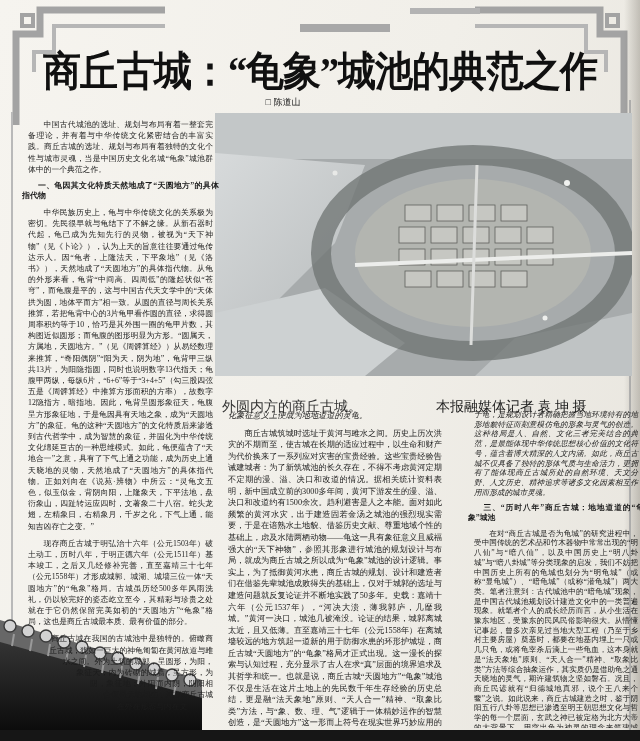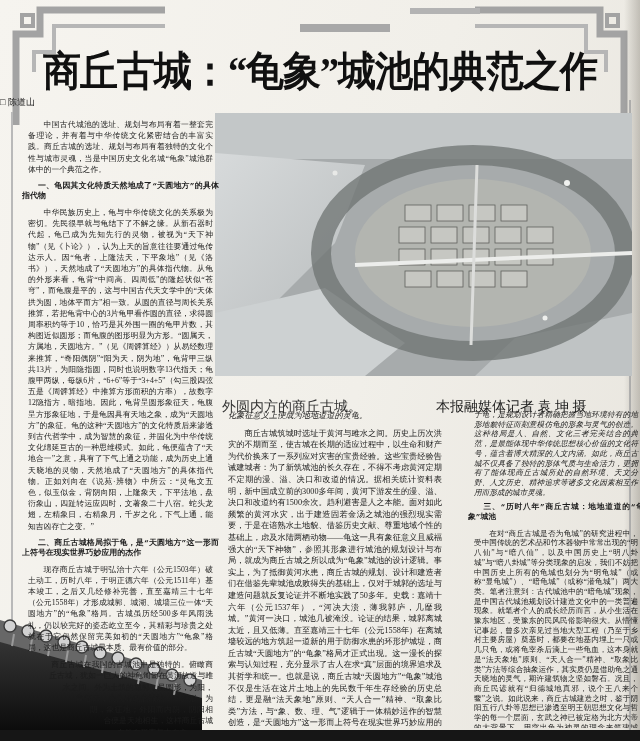--- a/index.html
+++ b/index.html
@@ -21,30 +21,30 @@
   .curl-shadow{position:absolute;right:0;top:0;width:16px;height:741px;
     background:linear-gradient(to right,rgba(0,0,0,0),rgba(80,74,62,.28));}
   
   .headline{
     position:absolute;left:18px;top:44px;width:604px;margin:0;
     font-size:38px;font-weight:900;letter-spacing:-1px;text-align:center;
     color:#101010;font-family:"Liberation Serif","DejaVu Serif",serif;
     transform:scaleY(1.08);transform-origin:top;white-space:nowrap;
   }
   .byline{
-    position:absolute;left:0;top:96px;width:566px;
+    position:absolute;left:0;top:96px;width:566px;text-align:center;
     font-size:9px;font-family:"Liberation Sans","DejaVu Sans",sans-serif;color:#222;
   }
   
   .col{position:absolute;text-align:justify;overflow:hidden;z-index:2;}
   .col p{margin:6px;text-indent:2em;}
   .col p.cont{text-indent:0;font-style:italic;}
   .col h3.sec{
     margin:3px 0 3px 0;font-size:1.02em;font-weight:bold;text-indent:2em;
-    font-family:Liberation Mono, monospace;line-height:1.25;
+    font-family:Liberation Serif, serif;line-height:1.25;
   }
   .col1{left:22px;top:113px;width:197px;height:618px;font-size:7.8px;line-height:11.2px;}
   .col2{left:222px;top:404px;width:226px;height:324px;font-size:8.2px;line-height:11.6px;}
   .col3{left:468px;top:404px;width:176px;height:324px;font-size:7.6px;line-height:9.7px;}
   .roof-spacer{
     float:left;width:168px;height:128px;
     shape-outside:polygon(0 0,100% 100%,0 100%);
     margin:4px 6px 0 -14px;
   }
   
@@ -162,21 +162,20 @@
         <path d="M158 83 L156 95"></path>
           <path d="M176 89 L174 101"></path>
       </g>
     </svg>
   </div>
 
   <div class="col col1">
     <p>中国古代城池的选址、规划与布局有着一整套完备理论，并有着与中华传统文化紧密结合的丰富实践。商丘古城的选址、规划与布局有着独特的文化个性与城市灵魂，当是中国历史文化名城“龟象”城池群体中的一个典范之作。</p>
     <h3 class="sec">一、龟因其文化特质天然地成了“天圆地方”的具体指代物</h3>
     <p>中华民族历史上，龟与中华传统文化的关系极为密切。先民很早就与龟结下了不解之缘。从新石器时代起，龟已成为先知先行的灵物，被视为“天下神物”（见《卜论》），认为上天的旨意往往要通过龟传达示人。因“龟者，上隆法天，下平象地”（见《洛书》），天然地成了“天圆地方”的具体指代物。从龟的外形来看，龟背“中间高、四周低”的隆起状似“苍穹”，而龟腹是平的，这与中国古代天文学中的“天体拱为圆，地体平而方”相一致。从圆的直径与周长关系推算，若把龟背中心的3片龟甲看作圆的直径，求得圆周率积约等于10，恰巧是其外围一圈的龟甲片数，其构图近似圆形；而龟腹的图形明显为方形。“圆属天，方属地，天圆地方。”（见《周髀算经》）从易经数理来推算，“奇阳偶阴”“阳为天，阴为地”，龟背甲三纵共13片，为阳隐指圆，同时也说明数字13代指天；龟腹甲两纵，每纵6片，“6+6”等于“3+4+5”（勾三股四弦五是《周髀算经》中推算方形面积的方率），故数字12隐指方，暗指地。因此，龟背呈圆形象征天，龟腹呈方形象征地，于是龟因具有天地之象，成为“天圆地方”的象征。龟的这种“天圆地方”的文化特质后来渗透到古代哲学中，成为智慧的象征，并固化为中华传统文化绵延亘古的一种思维模式。如此，龟便蕴含了“天地合一”之意，具有了下气上通之功能，成为历史上通天晓地的灵物，天然地成了“天圆地方”的具体指代物。正如刘向在《说苑·辨物》中所云：“灵龟文五色，似玉似金，背阴向阳，上隆象天，下平法地，盘衍象山，四趾转运应四时，文著象二十八宿。蛇头龙翅，左精象日，右精象月，千岁之化，下气上通，能知吉凶存亡之变。”</p>
-    <h3 class="sec">二、商丘古城格局拟于龟，是“天圆地方”这一形而上符号在现实世界巧妙应用的杰作</h3>
     <p>现存商丘古城于明弘治十六年（公元1503年）破土动工，历时八年，于明正德六年（公元1511年）基本竣工，之后又几经修补完善，直至嘉靖三十七年（公元1558年）才形成城郭、城湖、城墙三位一体“天圆地方”的“龟象”格局。古城虽历经500多年风雨洗礼，仍以较完好的姿态屹立至今，其精彩与珍贵之处就在于它仍然保留完美如初的“天圆地方”“龟象”格局，这也是商丘古城最本质、最有价值的部分。</p>
     <div class="roof-spacer"></div>
     <p>商丘古城在我国的古城池中是独特的。俯瞰商丘古城，犹如一巨大的神龟匍匐在黄河故道与雎水之间。外为土筑的城郭，呈圆形，为阳，象征天；内为砖砌的城墙，呈方形，为阴，象征地；外阳而内阴，阴阳相合便是天地相生，这样商丘古城在外在形态与内在文</p>
   </div>
 
   <div class="col col2">
     <p class="cont">化象征意义上便成为地地道道的灵龟。</p>
     <p>商丘古城筑城时选址于黄河与雎水之间。历史上历次洪灾的不期而至，使古城在长期的适应过程中，以生命和财产为代价换来了一系列应对灾害的宝贵经验。这些宝贵经验告诫建城者：为了新筑城池的长久存在，不得不考虑黄河定期不定期的漫、溢、决口和改道的情况。据相关统计资料表明，新中国成立前的3000多年间，黄河下游发生的漫、溢、决口和改道约有1500余次。趋利避害是人之本能。面对如此频繁的黄河水灾，出于建造固若金汤之城池的强烈现实需要，于是在谙熟水土地貌、借鉴历史文献、尊重地域个性的基础上，虑及水陆两栖动物——龟这一具有象征意义且威福强大的“天下神物”，参照其形象进行城池的规划设计与布局，就成为商丘古城之所以成为“龟象”城池的设计逻辑。事实上，为了抵御黄河水患，商丘古城的规划、设计和建造者们在借鉴先辈城池成败得失的基础上，仅对于城郭的选址与建造问题就反复论证并不断地实践了50多年。史载：嘉靖十六年（公元1537年），“河决大溃，薄我郭庐，几靡我城。”黄河一决口，城池几被淹没。论证的结果，城郭离城太近，且又低薄。直至嘉靖三十七年（公元1558年）在离城墙较远的地方筑起一道新的用于防御水患的环形护城堤，商丘古城“天圆地方”的“龟象”格局才正式出现。这一漫长的探索与认知过程，充分显示了古人在求“真”层面的境界追求及其哲学和统一。也就是说，商丘古城“天圆地方”“龟象”城池不仅是生活在这片土地上的先民数千年生存经验的历史总结，更是融“法天象地”原则、“天人合一”精神、“取象比类”方法，与“象、数、理、气”逻辑于一体精妙运作的智慧创造，是“天圆地方”这一形而上符号在现实世界巧妙应用的一个杰作与典范，其目的就是要创造一个“天人协调、天人合一”的至善境界，以祈求城池万年永固。</p>
 
   </div>

